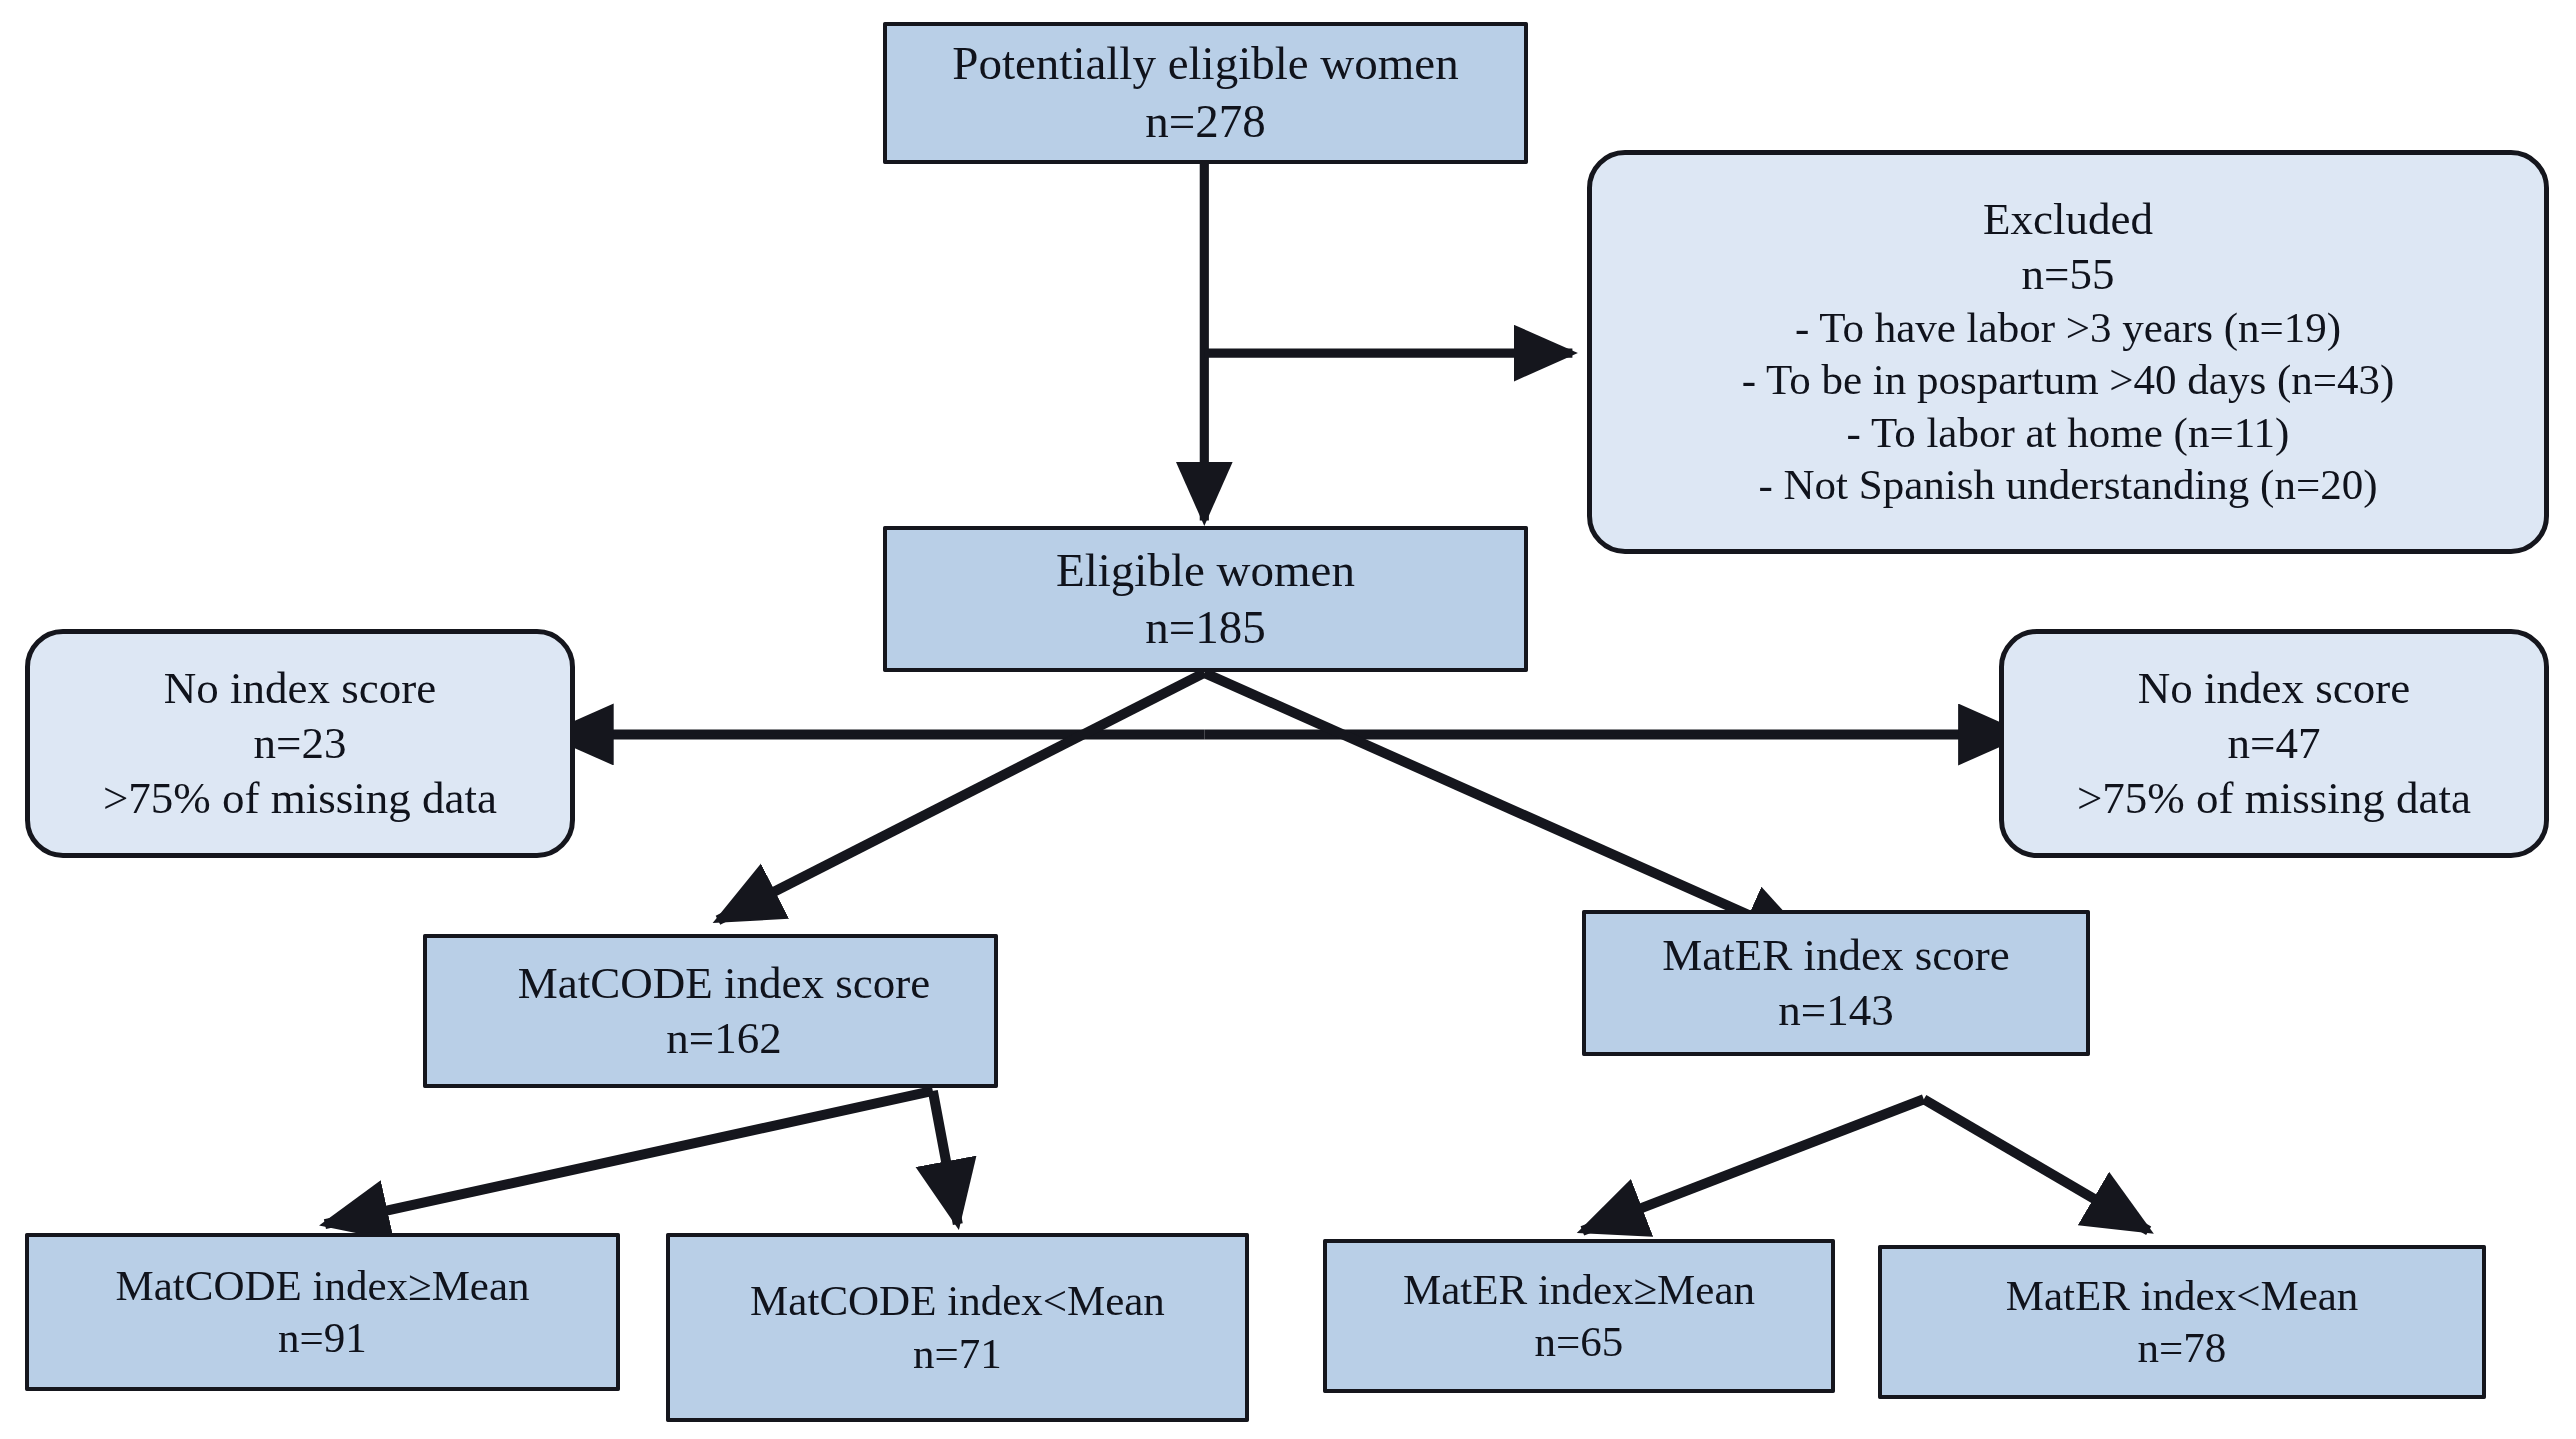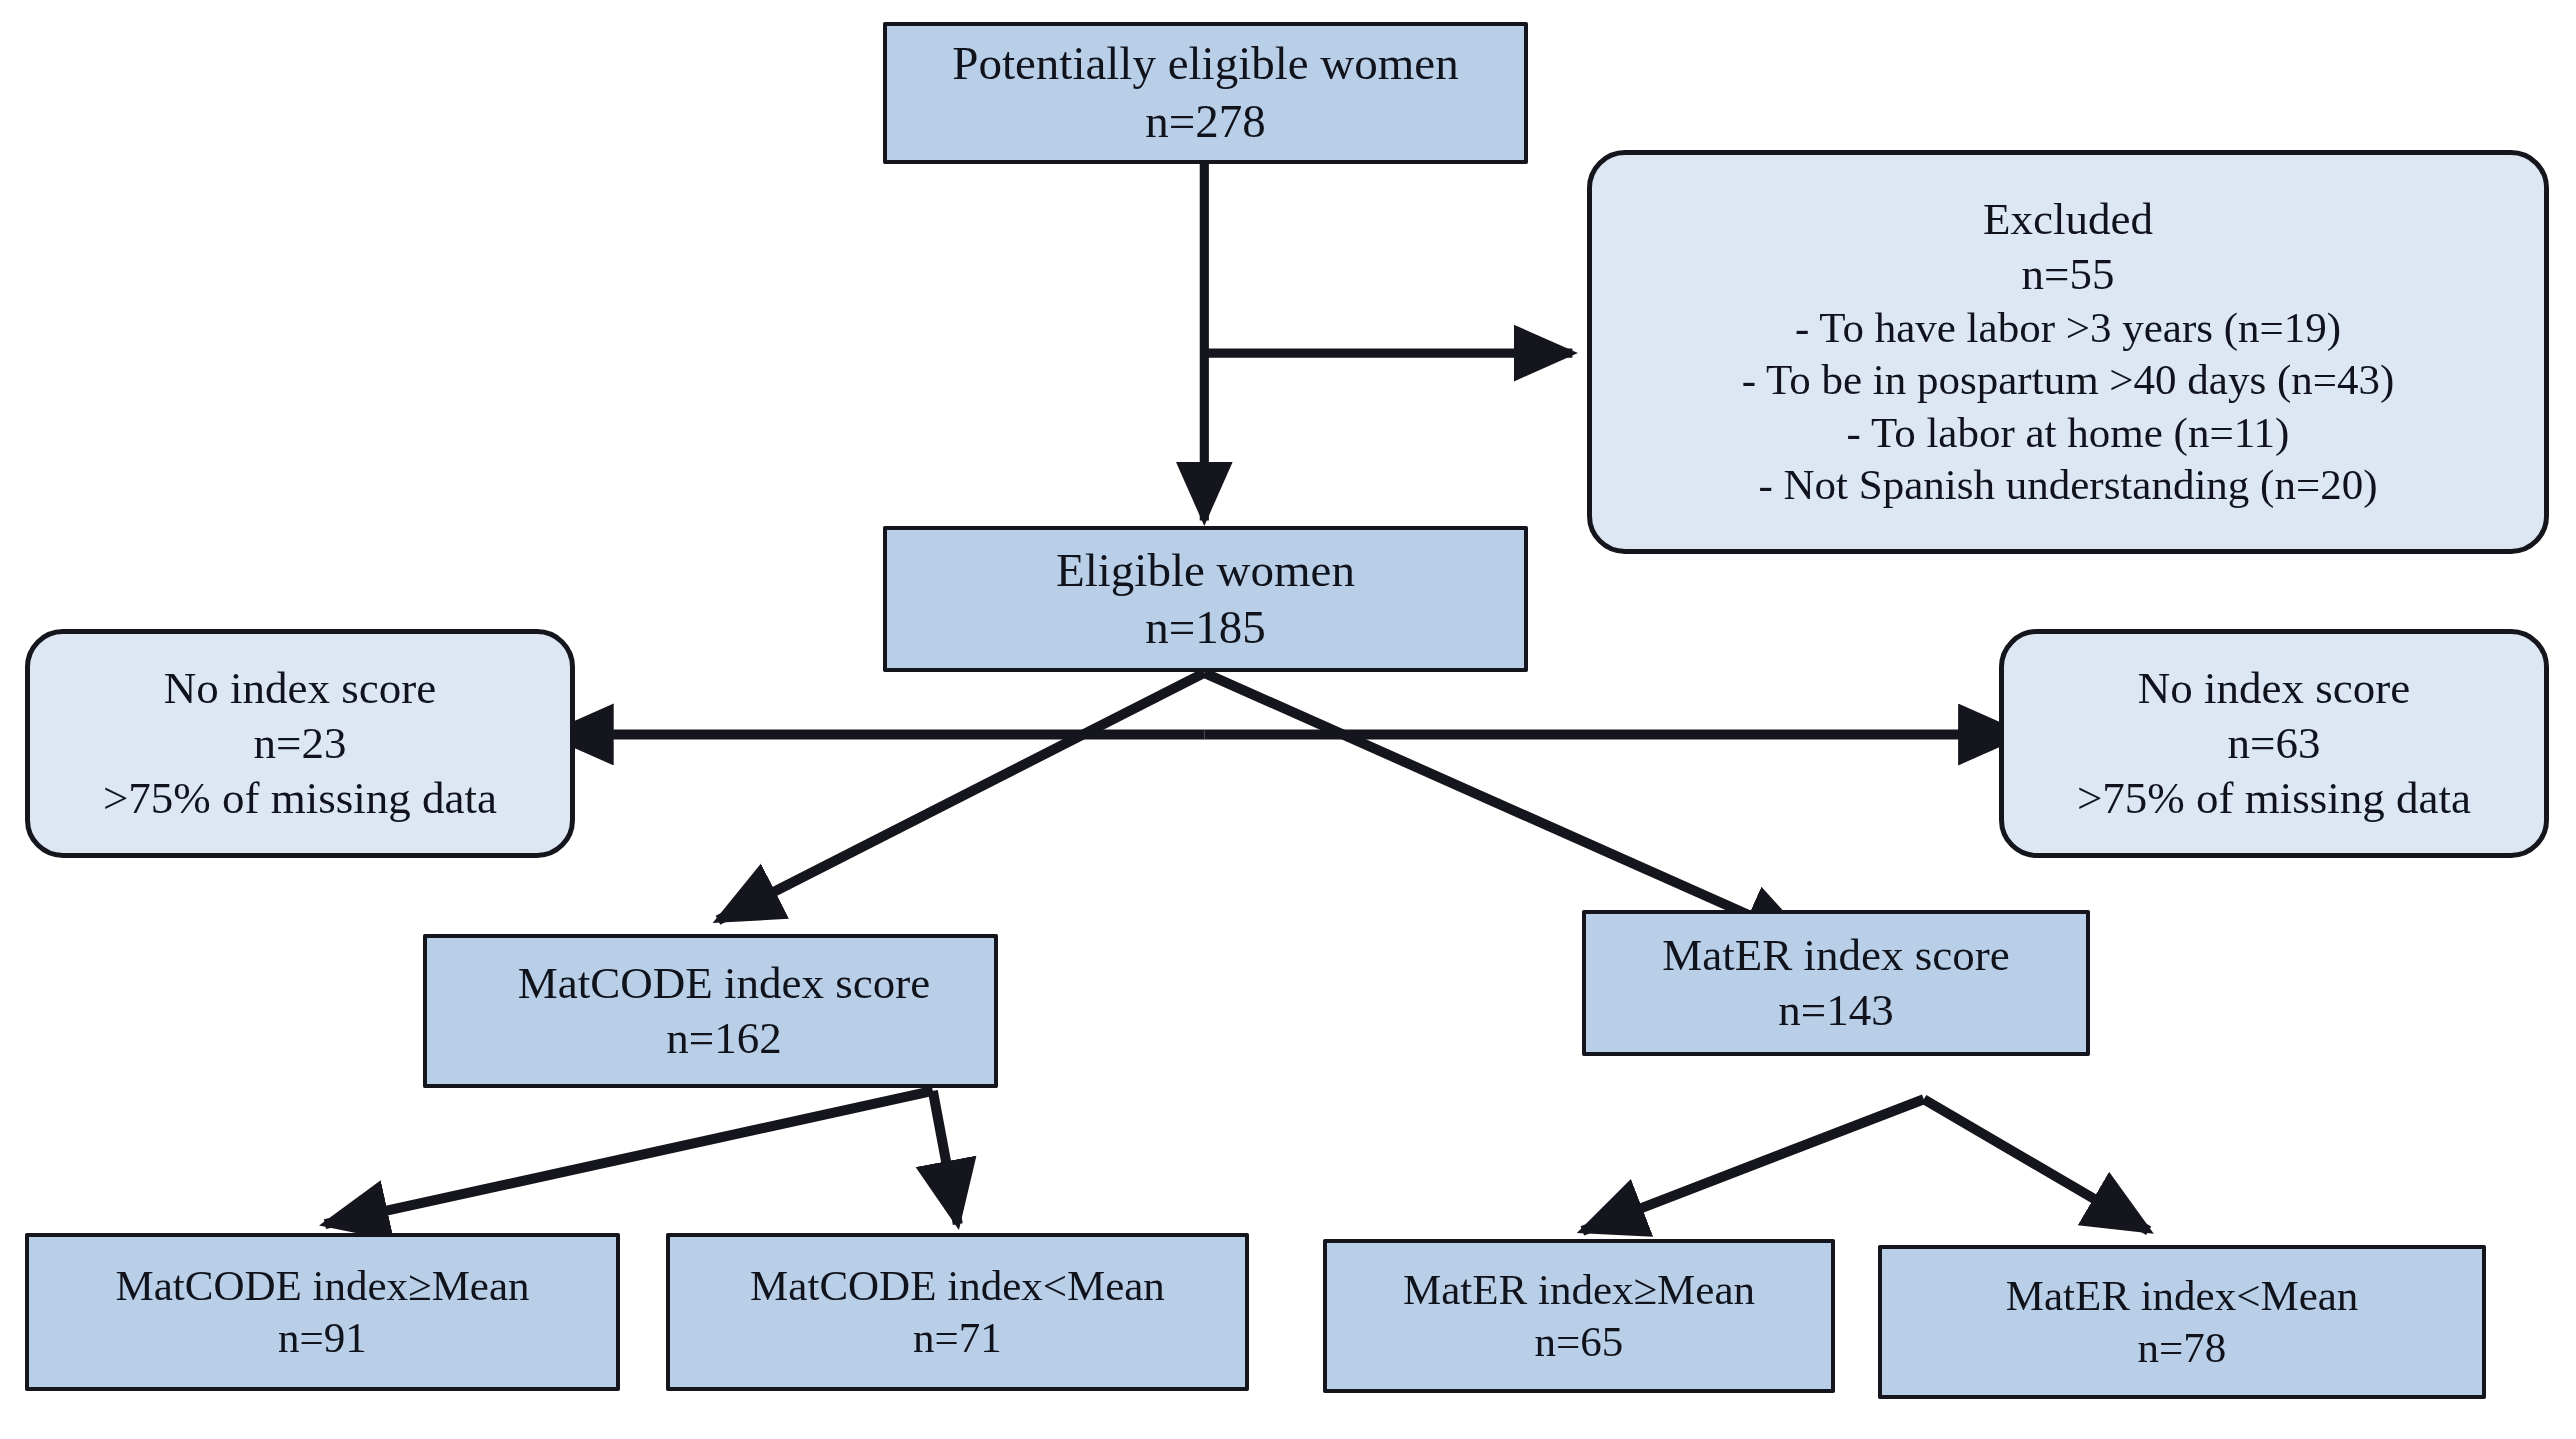--- a/index.html
+++ b/index.html
@@ -104,40 +104,40 @@
   </div>
 
   <div class="node rounded" style="left:25px; top:629px; width:550px; height:229px;">
     <span class="ln f54">No index score</span>
     <span class="ln f54">n=23</span>
     <span class="ln f54">&gt;75% of missing data</span>
   </div>
 
   <div class="node rounded" style="left:1999px; top:629px; width:550px; height:229px;">
     <span class="ln f54">No index score</span>
-    <span class="ln f54">n=63</span>
+    <span class="ln f54">n=47</span>
     <span class="ln f54">&gt;75% of missing data</span>
   </div>
 
   <div class="node rect" style="left:423px; top:934px; width:575px; height:154px;padding-left:27px;">
     <span class="ln f54">MatCODE index score</span>
     <span class="ln f54">n=162</span>
   </div>
 
   <div class="node rect" style="left:1582px; top:910px; width:508px; height:146px;">
     <span class="ln f54">MatER index score</span>
     <span class="ln f54">n=143</span>
   </div>
 
   <div class="node rect" style="left:25px; top:1233px; width:595px; height:158px;">
     <span class="ln f52">MatCODE index≥Mean</span>
     <span class="ln f52">n=91</span>
   </div>
 
-  <div class="node rect" style="left:666px; top:1233px; width:583px; height:158px;">
+  <div class="node rect" style="left:666px; top:1233px; width:583px; height:189px;">
     <span class="ln f52">MatCODE index&lt;Mean</span>
     <span class="ln f52">n=71</span>
   </div>
 
   <div class="node rect" style="left:1323px; top:1239px; width:512px; height:154px;">
     <span class="ln f52">MatER index≥Mean</span>
     <span class="ln f52">n=65</span>
   </div>
 
   <div class="node rect" style="left:1878px; top:1245px; width:608px; height:154px;">

